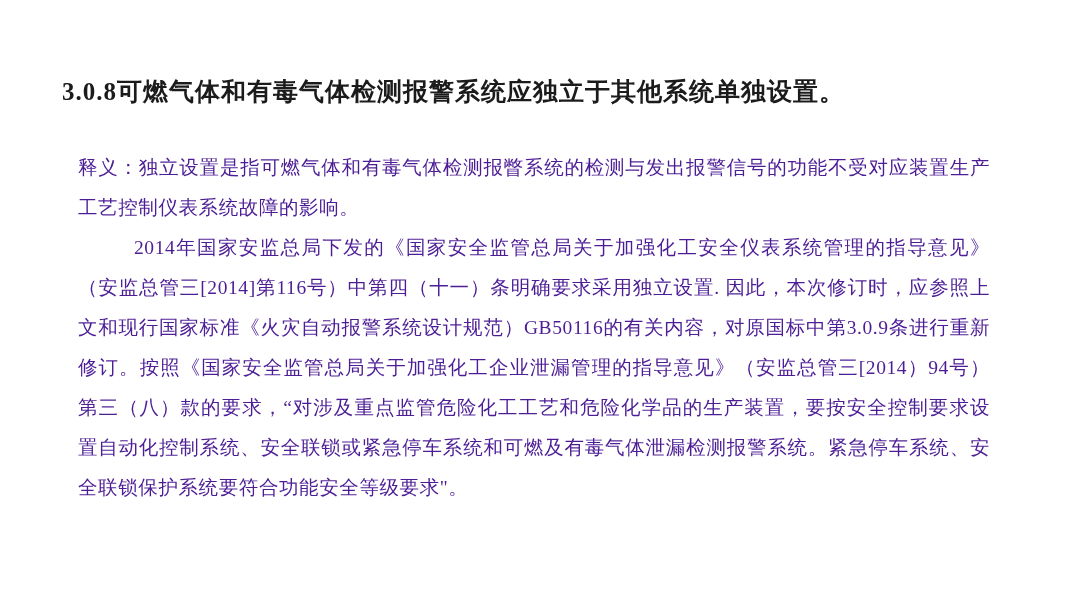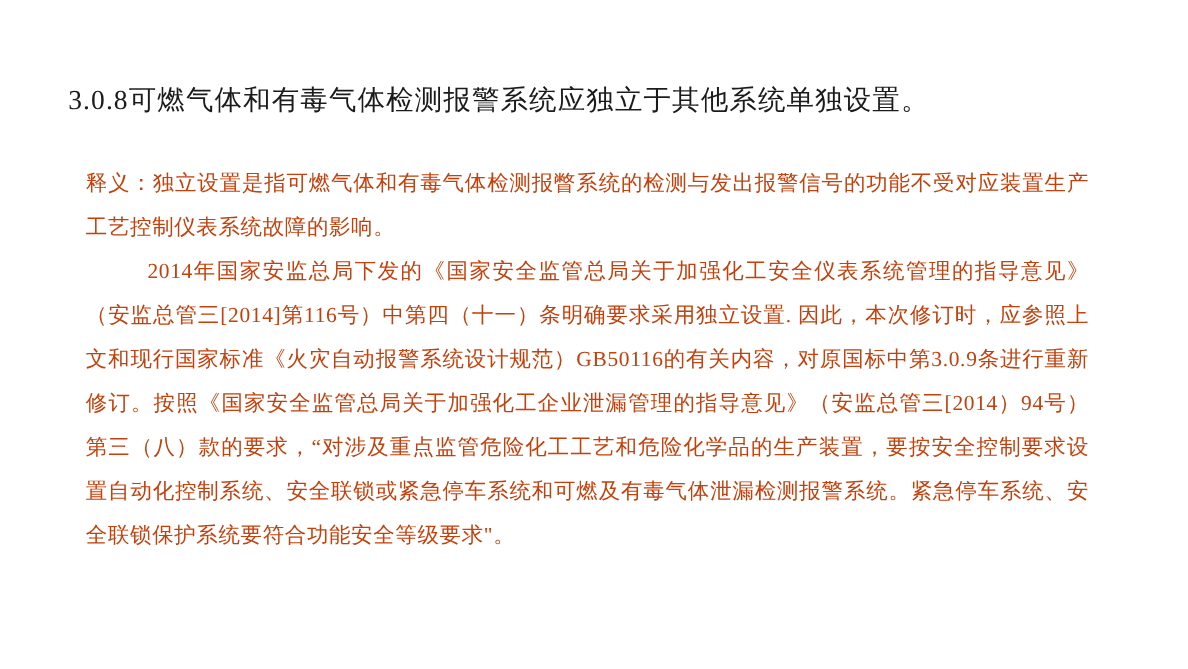--- a/index.html
+++ b/index.html
@@ -21,29 +21,29 @@
   }
   .clause-title {
     position: absolute;
     left: 62px;
     top: 72px;
     width: 960px;
     font-size: 25px;
     line-height: 40px;
     letter-spacing: 1px;
     color: #1b1b1b;
-    font-weight: normal;
+    font-weight: bold;
     white-space: nowrap;
   }
   .explanation {
     position: absolute;
     left: 78px;
     top: 148px;
     width: 912px;
-    color: #c2410c;
+    color: #4c1d95;
     font-size: 19.5px;
     line-height: 40px;
     letter-spacing: 0.6px;
     text-align: justify;
     text-justify: inter-ideograph;
   }
   .explanation p {
     margin: 0;
   }
   .explanation p.indented {

